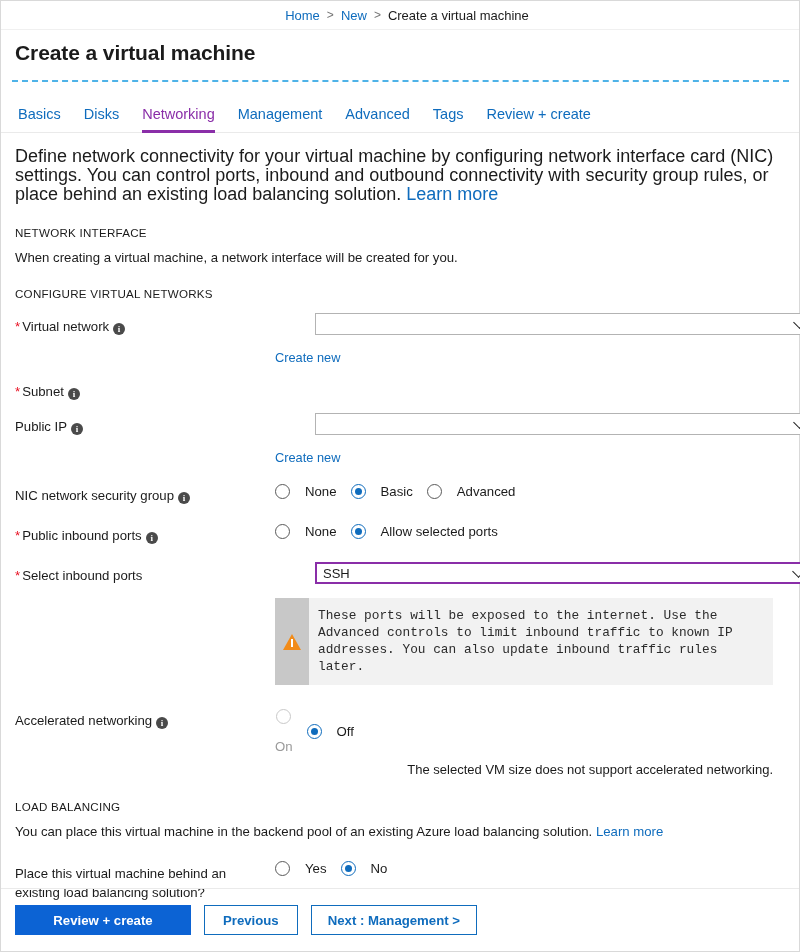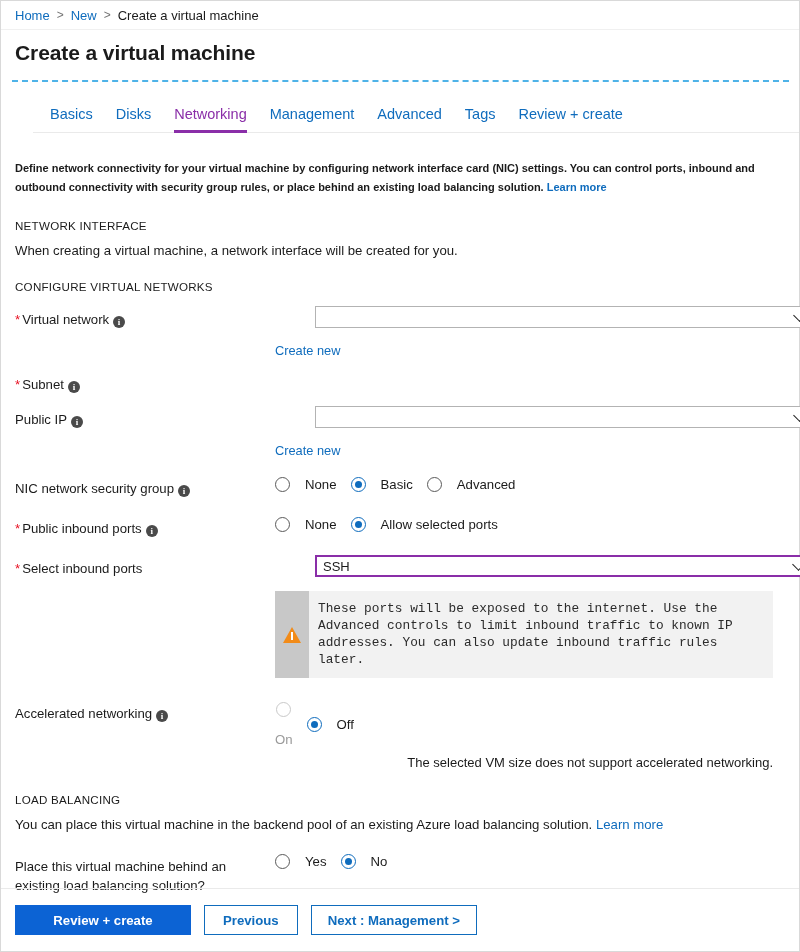--- a/index.html
+++ b/index.html
@@ -22,20 +22,21 @@
   }
 
   
   .breadcrumb {
     height: 29px;
     display: flex;
     align-items: center;
     padding-left: 14px;
     font-size: 13px;
     border-bottom: 1px solid #f0f0f0;
+    justify-content: center;
   }
   .crumb-link { color: #0f6cbd; cursor: pointer; }
   .crumb-sep { color: #767676; margin: 0 7px; font-size: 12px; }
   .crumb-current { color: #1b1b1b; }
 
   
   .page-title {
     padding: 11px 14px 0 14px;
     font-size: 21px;
     font-weight: bold;
@@ -48,46 +49,44 @@
     height: 0;
   }
 
   
   .tabs {
     display: flex;
     align-items: flex-end;
     padding: 24px 0 0 17px;
     gap: 23px;
     border-bottom: 1px solid #eaeaea;
-    margin-left: 32px;
   }
   .tab {
     font-size: 14.5px;
     color: #0f6cbd;
     padding-bottom: 8px;
     cursor: pointer;
     border-bottom: 3px solid transparent;
     margin-bottom: -1px;
     white-space: nowrap;
   }
   .tab.active {
     color: #8a2ea8;
     border-bottom-color: #8a2ea8;
   }
 
   
   .content { padding: 0 14px; }
 
   .intro {
-    margin-top: 26px;
-    font-size: 11px;
+    margin-top: 14px;
+    font-size: 18px;
     line-height: 19px;
     color: #1b1b1b;
     max-width: 762px;
-    font-weight: bold;
   }
   a.inline-link { color: #0f6cbd; text-decoration: none; cursor: pointer; }
 
   .section-head {
     margin-top: 22px;
     font-size: 11.6px;
     font-weight: normal;
     letter-spacing: 0.25px;
     color: #1b1b1b;
     text-transform: uppercase;

